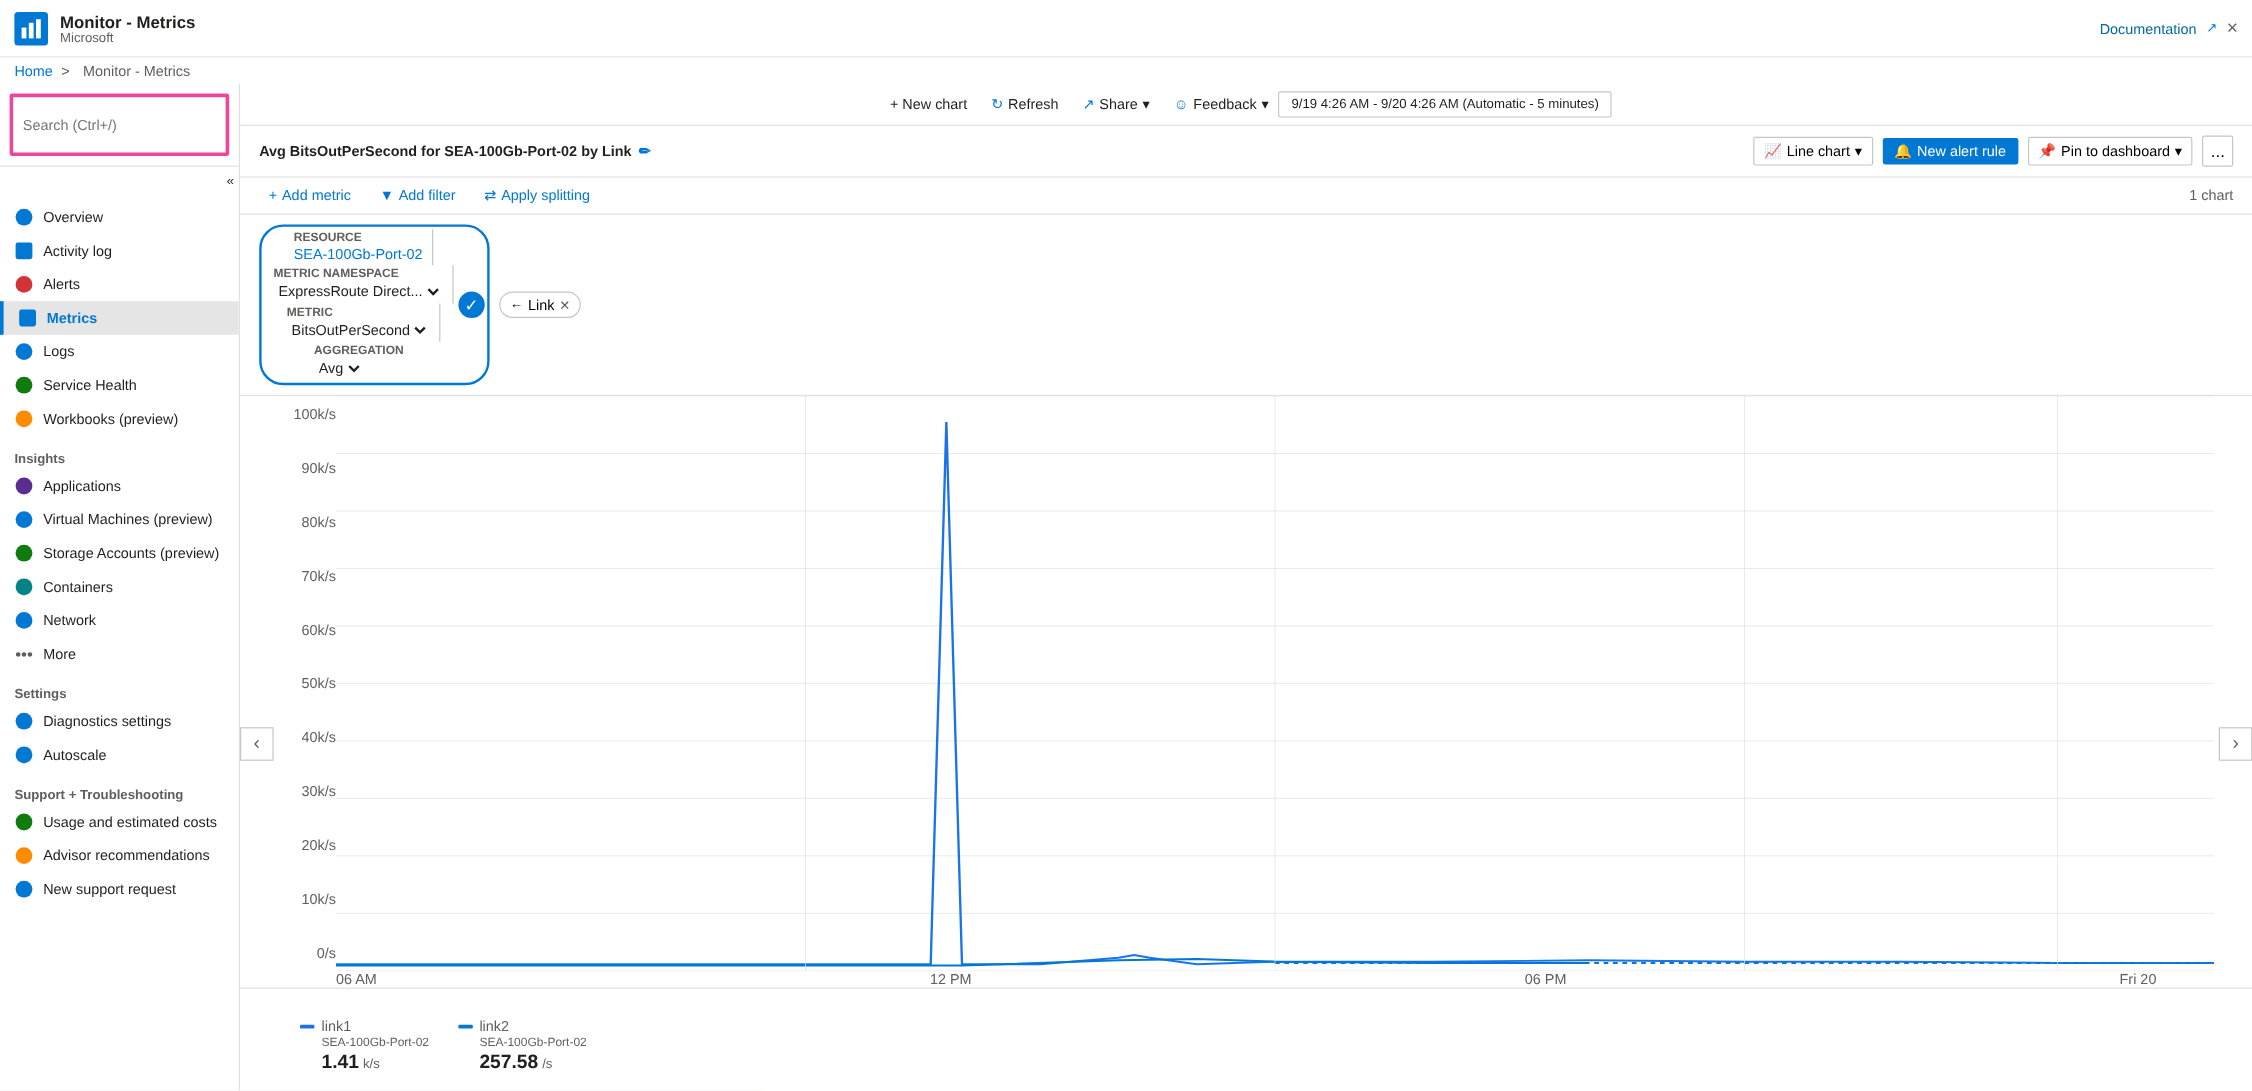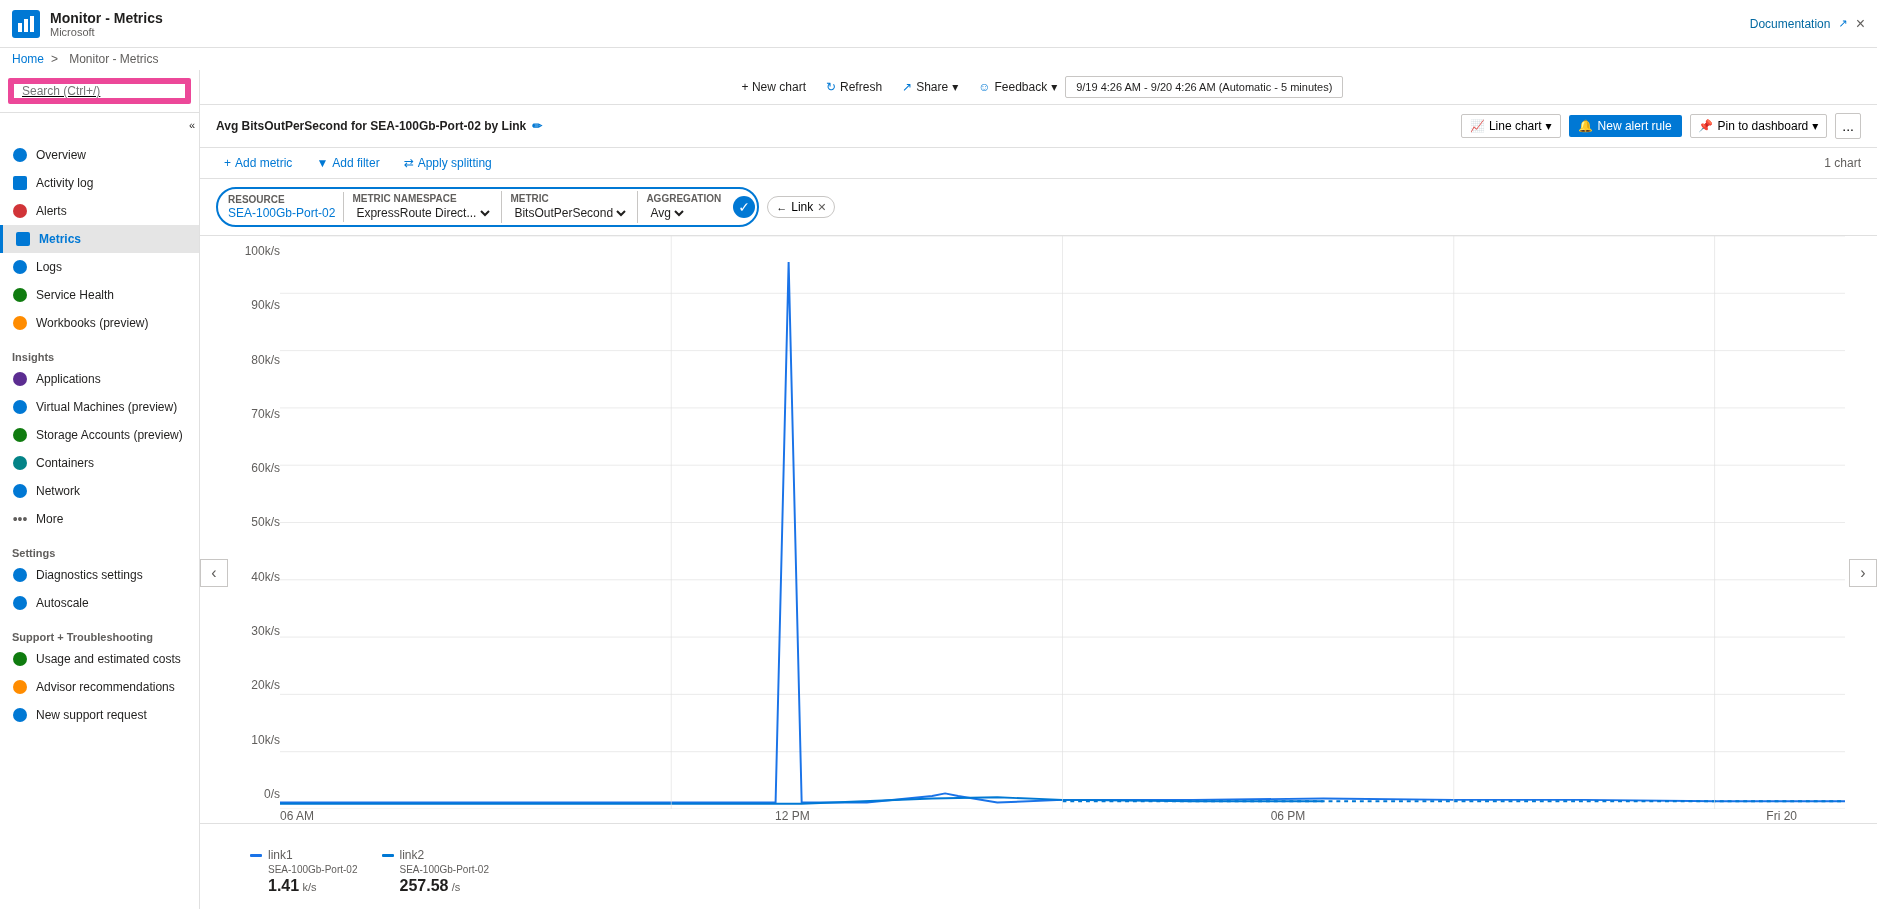--- a/index.html
+++ b/index.html
@@ -25,21 +25,21 @@
     .breadcrumb { font-size: 11px; color: #605e5c; padding: 4px 12px; background: #fff; }
     .breadcrumb a { color: #0078d4; text-decoration: none; }
     .breadcrumb span { margin: 0 4px; }
 
     
     .layout { display: flex; flex: 1; overflow: hidden; }
 
     
     .sidebar { width: 200px; background: #fff; border-right: 1px solid #e0e0e0; overflow-y: auto; flex-shrink: 0; display: flex; flex-direction: column; }
     .sidebar-search { padding: 8px; border-bottom: 1px solid #e0e0e0; }
-    .sidebar-search input { width: 100%; border: 6px solid #ec4899; padding: 0 8px; font-size: 12px; border-radius: 2px; text-decoration: underline; }
+    .sidebar-search input { width: 100%; border: 3px solid #ec4899; padding: 16px 8px; font-size: 12px; border-radius: 2px; }
     .sidebar-section { padding: 4px 0; }
     .sidebar-section-title { font-size: 11px; font-weight: 600; color: #605e5c; padding: 6px 12px 2px; text-transform: none; }
     .sidebar-item { display: flex; align-items: center; gap: 8px; padding: 6px 12px; cursor: pointer; color: #201f1e; text-decoration: none; font-size: 12px; }
     .sidebar-item.active { background: #e5e5e5; color: #0078d4; font-weight: 700; border-left: 3px solid #0078d4; }
     .sidebar-icon { width: 16px; height: 16px; display: flex; align-items: center; justify-content: center; flex-shrink: 0; }
     .icon-circle { width: 14px; height: 14px; border-radius: 50%; }
     .icon-blue { background: #0078d4; }
     .icon-green { background: #107c10; }
     .icon-orange { background: #ff8c00; }
     .icon-purple { background: #5c2d91; }
@@ -58,21 +58,21 @@
     .edit-icon { cursor: pointer; color: #0078d4; font-size: 12px; }
     .chart-header-right { display: flex; align-items: center; gap: 8px; }
     .chart-type-btn { display: flex; align-items: center; gap: 4px; padding: 4px 8px; border: 1px solid #c8c6c4; background: #fff; cursor: pointer; font-size: 12px; border-radius: 2px; }
     .alert-btn { display: flex; align-items: center; gap: 4px; padding: 4px 10px; border: none; background: #0078d4; color: #fff; cursor: pointer; font-size: 12px; border-radius: 2px; }
     .pin-btn { display: flex; align-items: center; gap: 4px; padding: 4px 8px; border: 1px solid #c8c6c4; background: #fff; cursor: pointer; font-size: 12px; border-radius: 2px; }
     .more-btn { padding: 4px 6px; border: 1px solid #c8c6c4; background: #fff; cursor: pointer; font-size: 14px; border-radius: 2px; }
 
     
     .metric-row { display: flex; align-items: center; padding: 8px 16px; border-bottom: 1px solid #e0e0e0; gap: 8px; flex-shrink: 0; }
     .metric-pill { display: flex; align-items: center; border: 2px solid #0078d4; border-radius: 20px; padding: 2px; gap: 0; }
-    .metric-pill-inner { display: flex; align-items: center; }
+    .metric-pill-inner { display: flex; align-items: center; flex-direction: column; }
     .metric-field { display: flex; align-items: center; gap: 4px; padding: 2px 8px; border-right: 1px solid #c8c6c4; }
     .metric-field:last-child { border-right: none; }
     .metric-field label { font-size: 10px; color: #605e5c; display: block; text-transform: uppercase; font-weight: 600; margin-bottom: 1px; }
     .metric-field select { border: none; font-size: 12px; background: none; cursor: pointer; color: #201f1e; padding: 0; }
     .metric-field .resource-val { font-size: 12px; color: #0078d4; font-weight: 500; }
     .check-btn { background: #0078d4; border: none; border-radius: 50%; width: 22px; height: 22px; display: flex; align-items: center; justify-content: center; cursor: pointer; color: white; font-size: 14px; margin-left: 4px; }
     .link-tag { display: flex; align-items: center; gap: 4px; padding: 3px 8px; border: 1px solid #c8c6c4; border-radius: 12px; font-size: 12px; cursor: pointer; background: #fff; }
     .link-tag .x { color: #605e5c; font-size: 11px; }
 
     .add-metric-bar { display: flex; align-items: center; gap: 8px; padding: 4px 16px; border-bottom: 1px solid #e0e0e0; flex-shrink: 0; }

